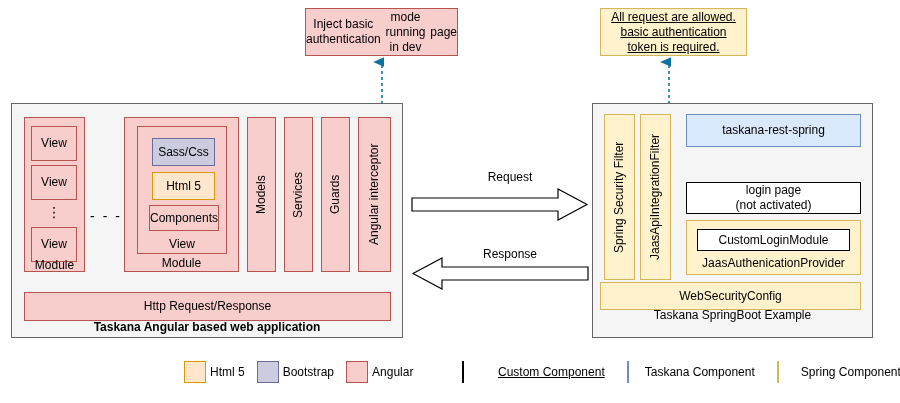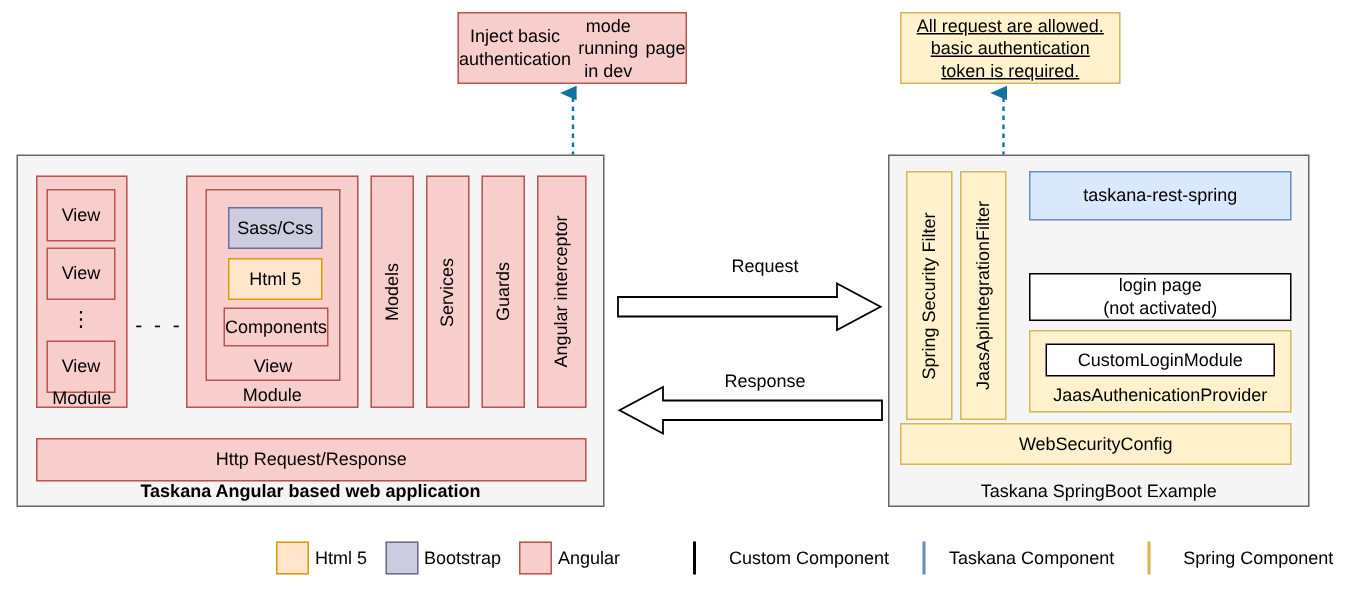--- a/index.html
+++ b/index.html
@@ -184,33 +184,33 @@
   <span>CustomLoginModule</span>
 </div>
 <div class="abs caption" style="left:686px; top:254px; width:175px; height:18px;">
   <span>JaasAuthenicationProvider</span>
 </div>
 
 <div class="abs box spring" style="left:600px; top:282px; width:261px; height:28px;">
   <span>WebSecurityConfig</span>
 </div>
 
-<div class="abs caption" style="left:592px; top:318px; width:281px; height:18px;">
+<div class="abs caption" style="left:592px; top:306px; width:281px; height:18px;">
   <span>Taskana SpringBoot Example</span>
 </div>
 
 <div class="abs" style="left:184px; top:360px; width:240px; height:24px; display:flex; align-items:center; gap:4px;">
   <span class="swatch html5"></span>
   <span class="legend-text">Html 5</span>
   <span class="swatch bootstrap" style="margin-left:8px;"></span>
   <span class="legend-text">Bootstrap</span>
   <span class="swatch angular" style="margin-left:8px;"></span>
   <span class="legend-text">Angular</span>
 </div>
 
 <div class="abs" style="left:462px; top:360px; width:425px; height:24px; display:flex; align-items:center;">
   <span class="swatch custom"></span>
-  <span class="legend-text" style="margin-left:22px;">Custom Component</span>
+  <span class="legend-text" style="margin-left:34px;text-decoration:underline;">Custom Component</span>
   <span class="swatch taskana" style="margin-left:22px;"></span>
   <span class="legend-text" style="margin-left:16px;">Taskana Component</span>
   <span class="swatch spring" style="margin-left:22px;"></span>
   <span class="legend-text" style="margin-left:22px;">Spring Component</span>
 </div>
 
 </body></html>

